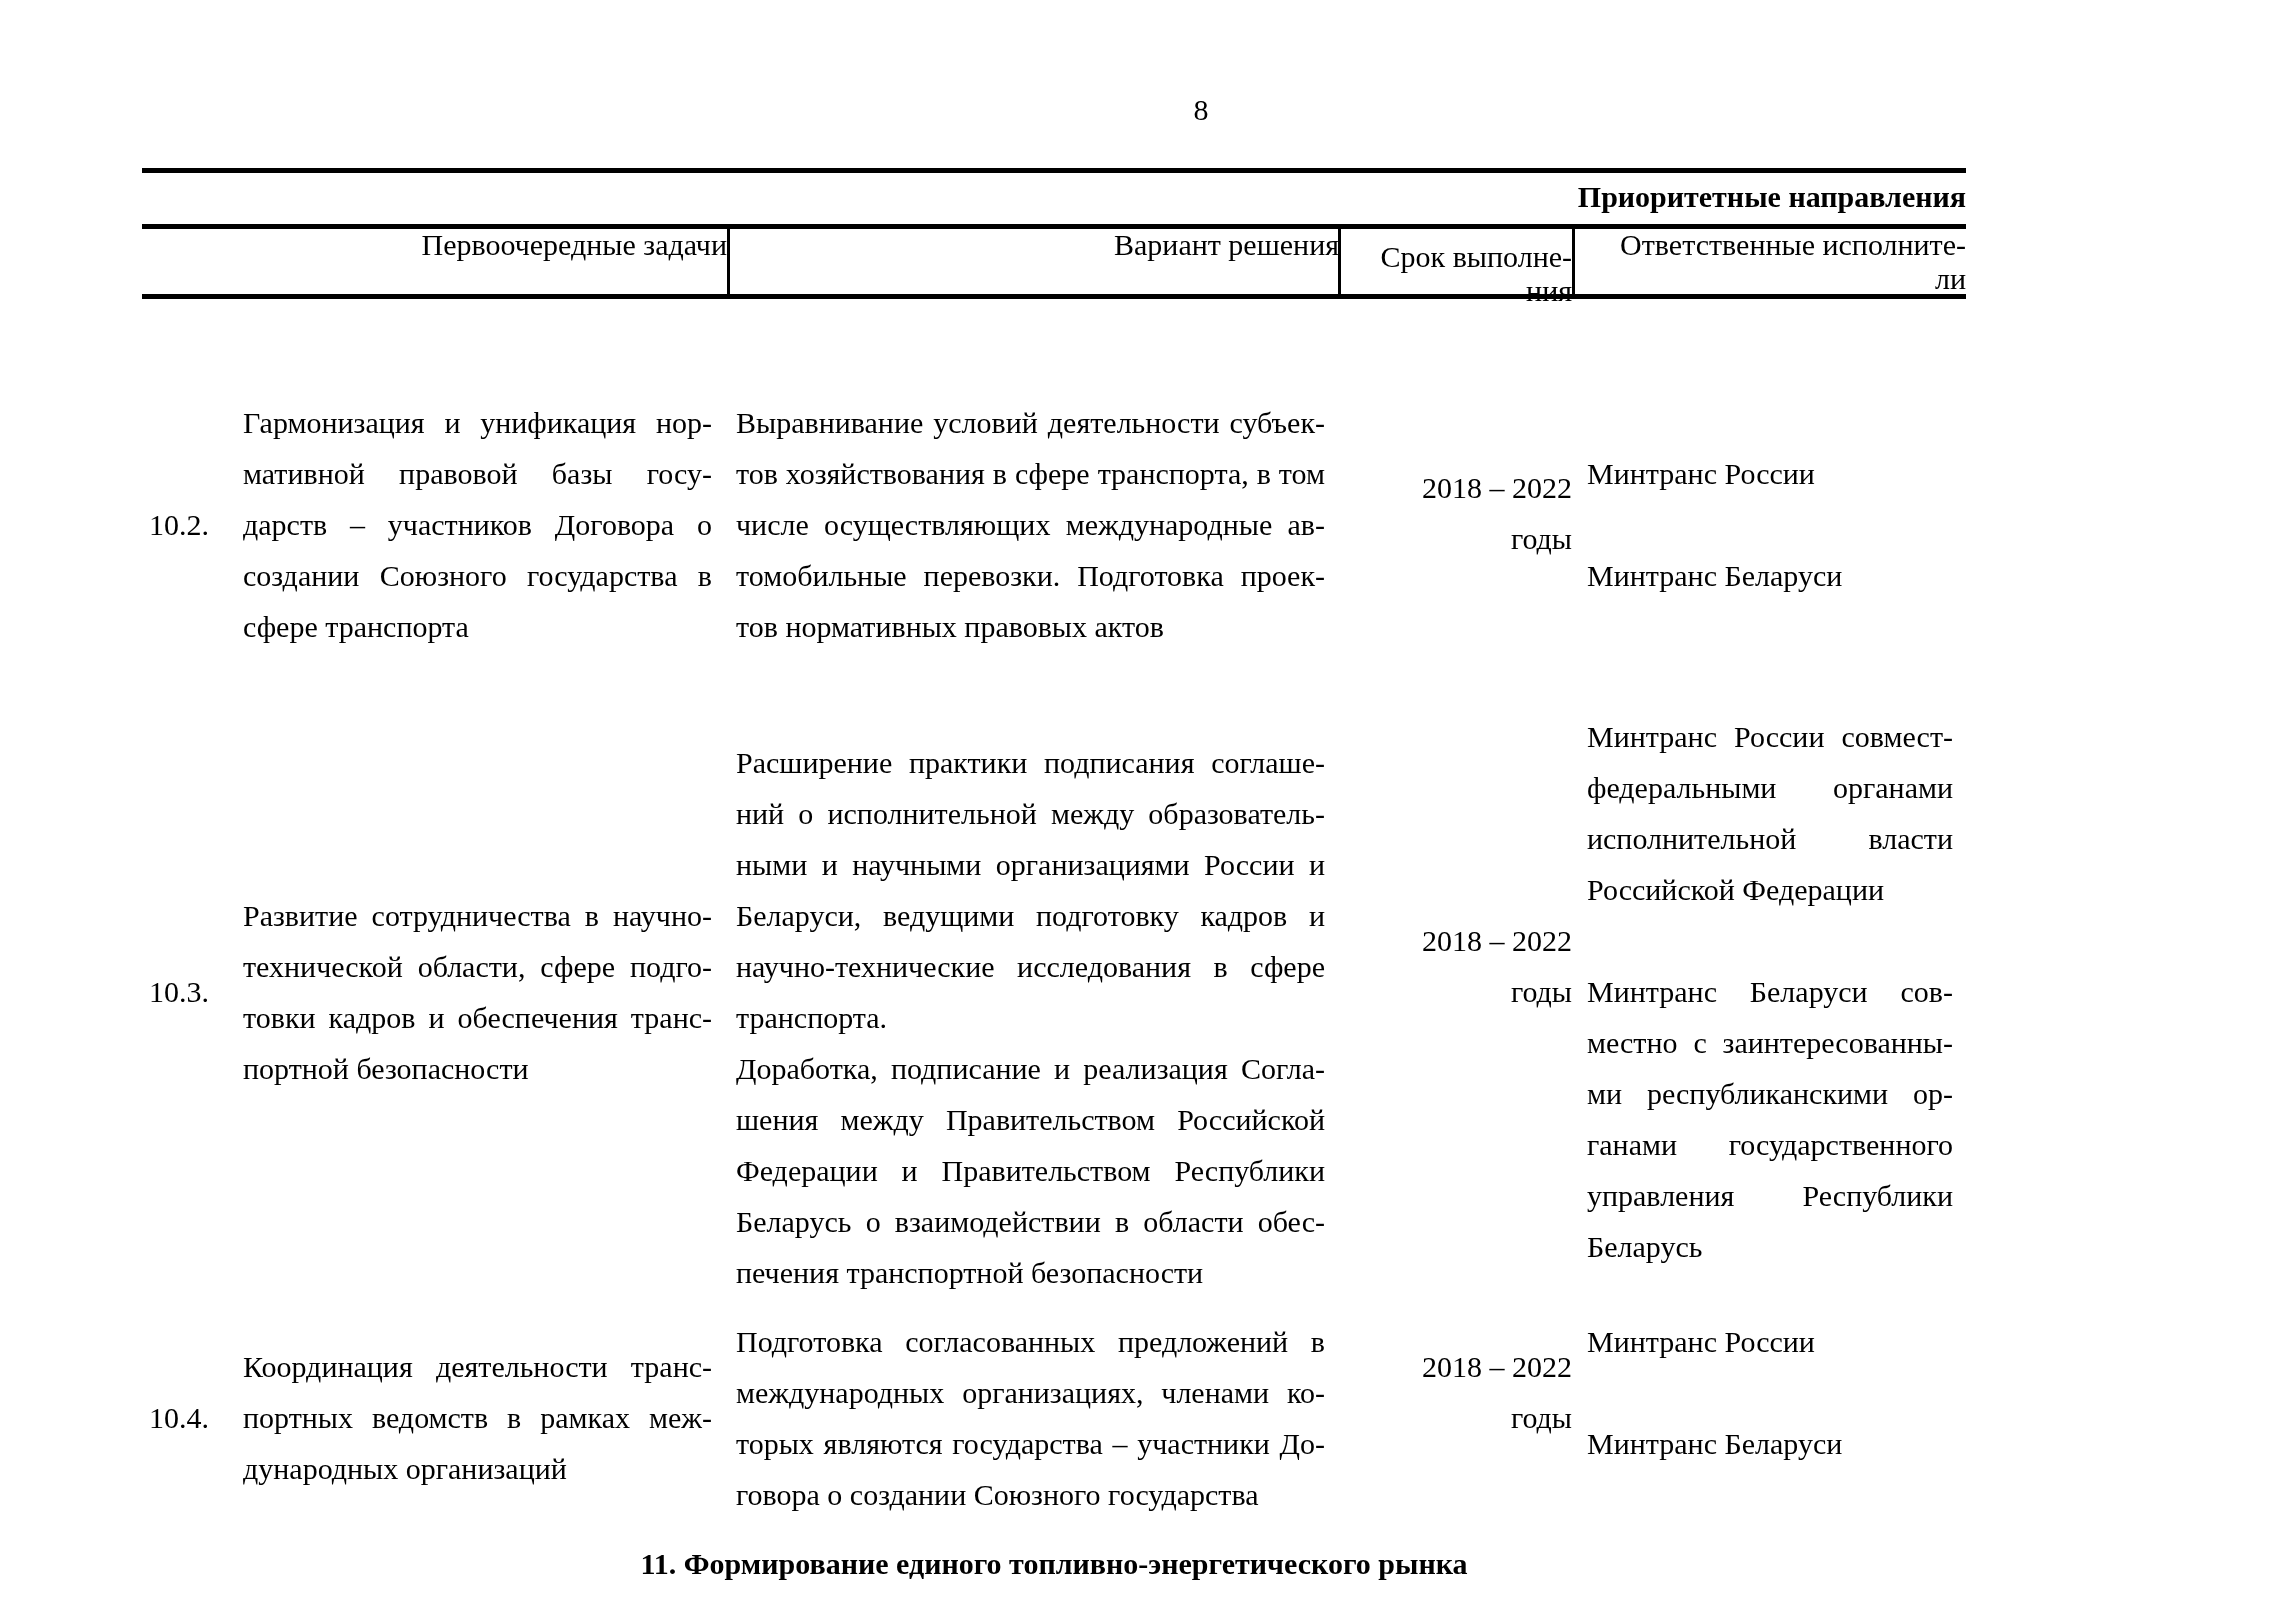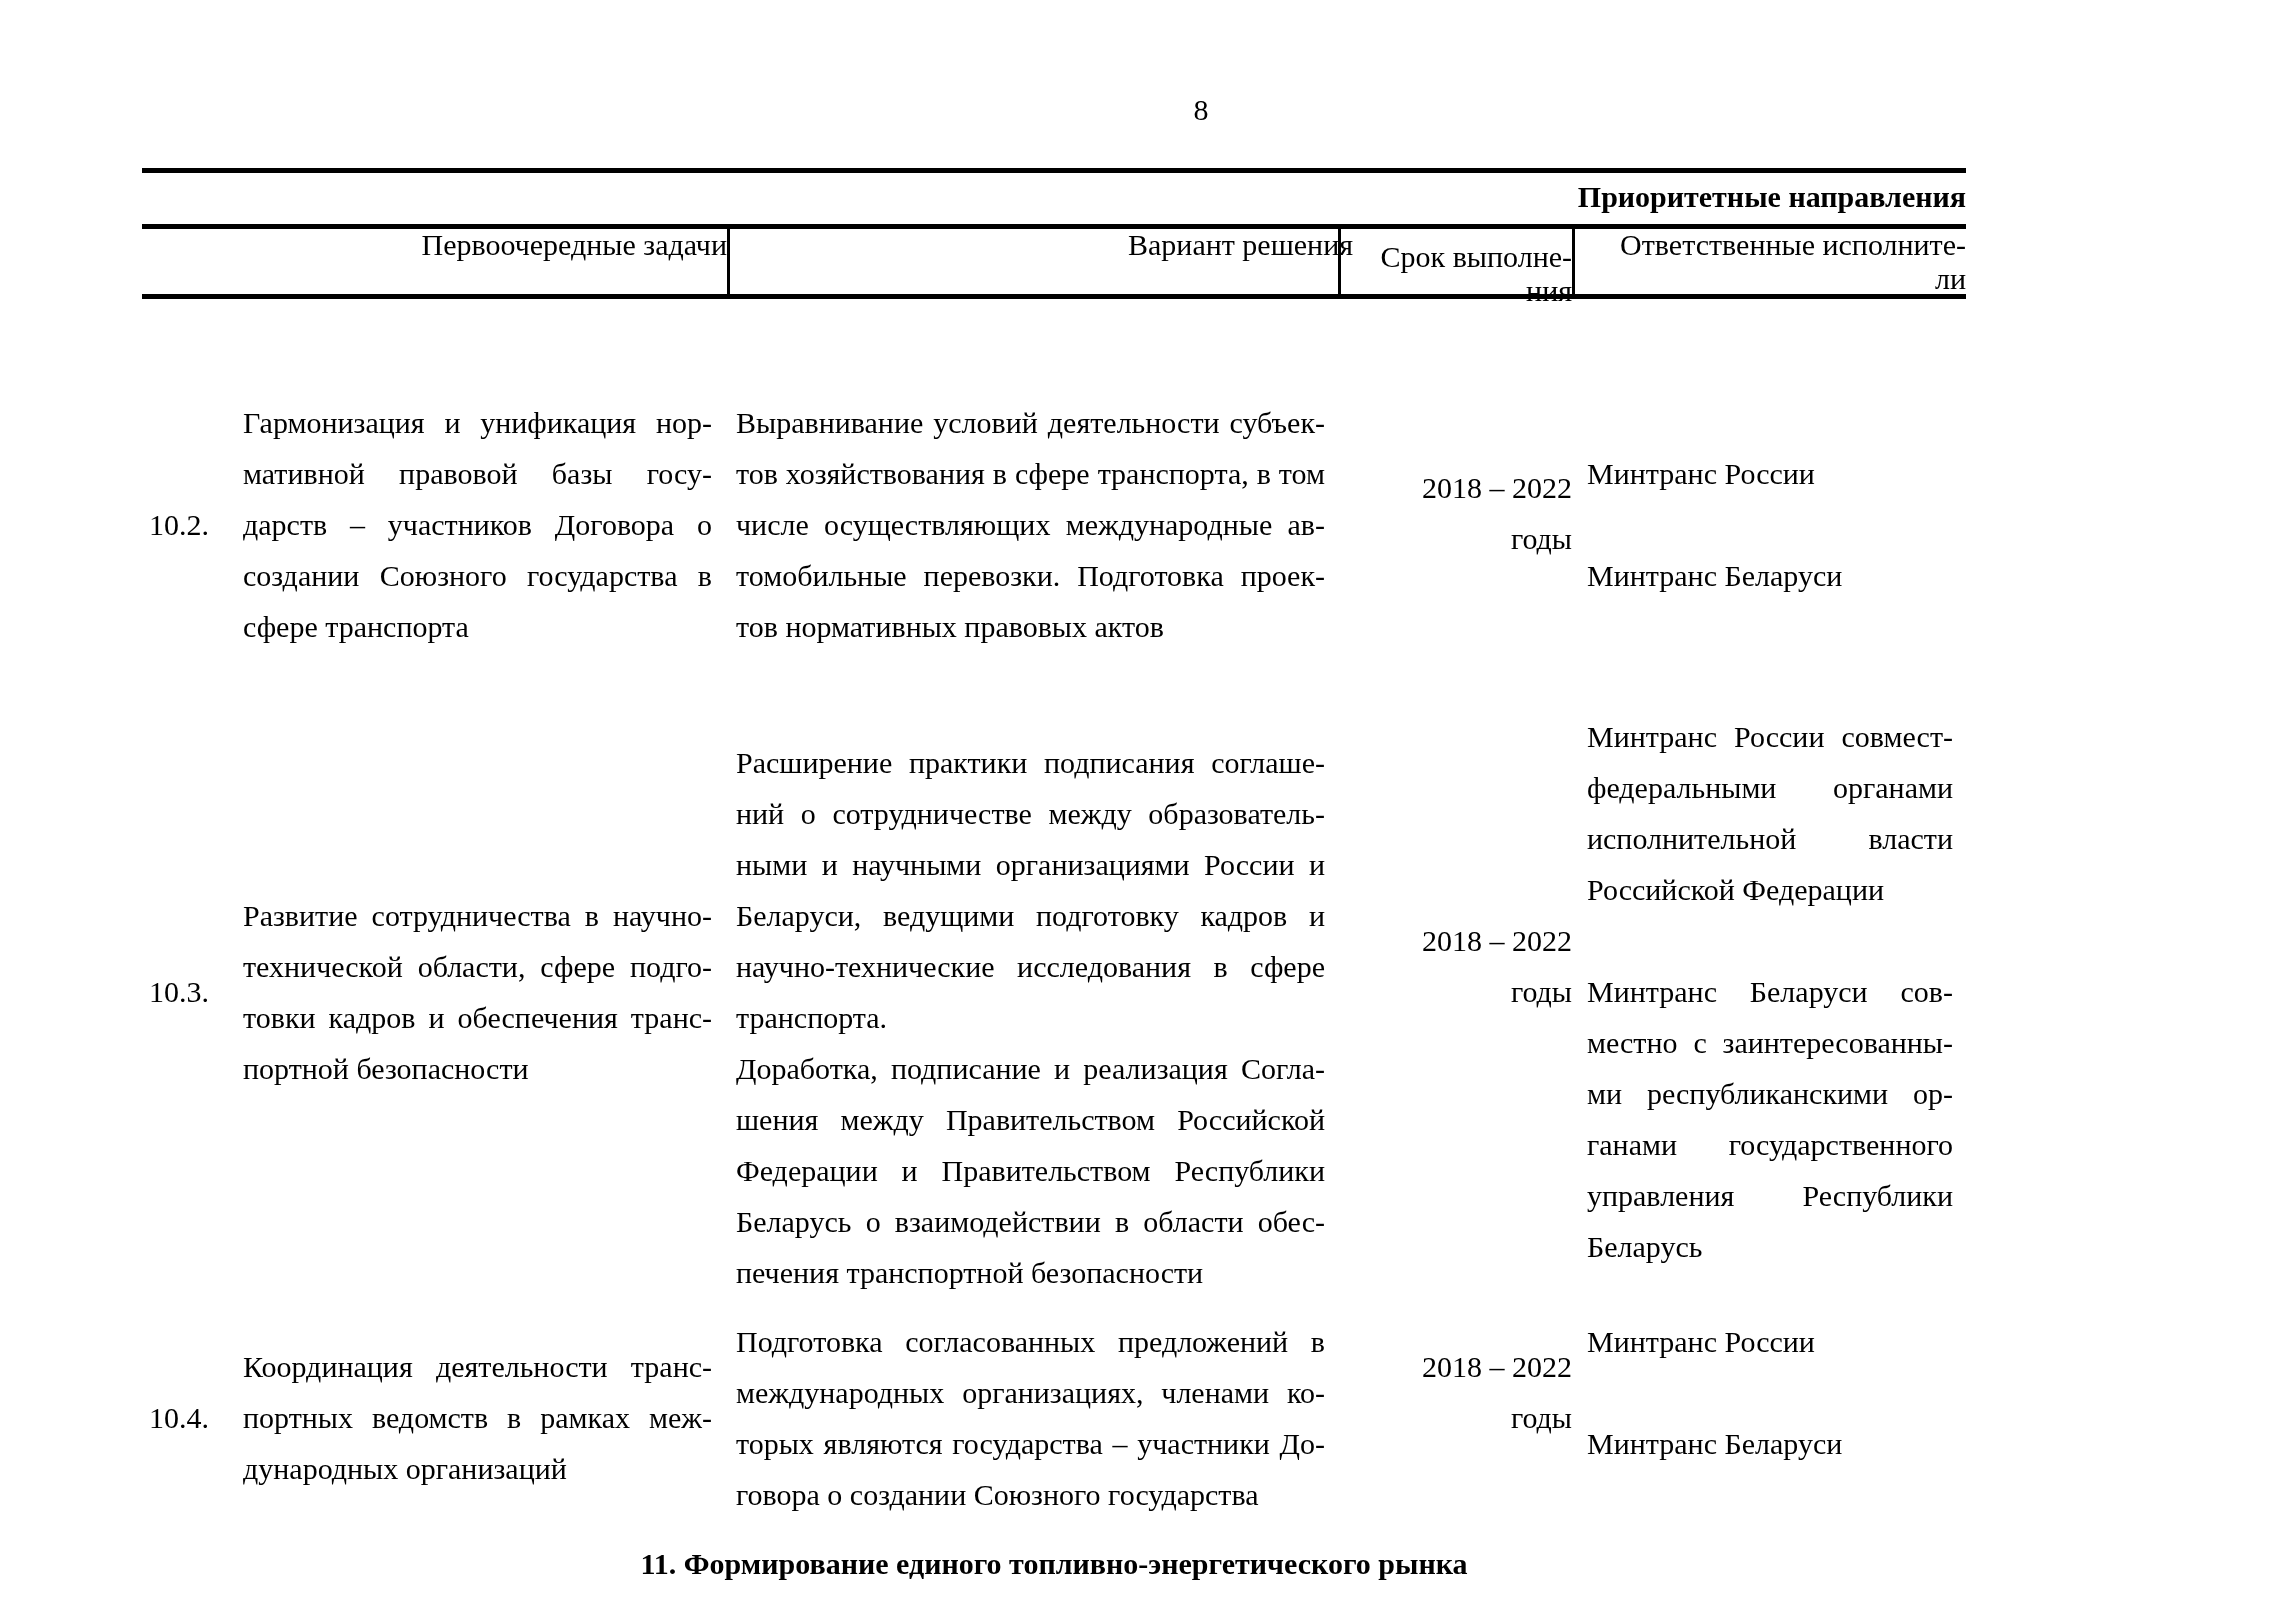--- a/index.html
+++ b/index.html
@@ -23,21 +23,21 @@
   .tbl-title{
     position:absolute;left:142px;top:171px;width:1824px;
     text-align:right;font-weight:bold;line-height:52px;
   }
   .vline{position:absolute;top:229px;height:65px;width:2.6px;background:#000;}
   .v1{left:727px;}
   .v2{left:1338px;}
   .v3{left:1572px;}
   .th{position:absolute;top:228px;line-height:34px;text-align:center;}
   .th1{left:145px;width:582px;}
-  .th2{left:730px;width:609px;padding-left:14px;}
+  .th2{left:730px;width:609px;}
   .th3{left:1341px;width:231px;margin-top:12px;}
   .th4{left:1574px;width:392px;}
   .cell{position:absolute;line-height:51px;}
   
   .r1-num {left:149px; top:499px; width:98px;}
   .r1-task{left:243px; top:397px; width:469px;}
   .r1-sol {left:736px;top:397px; width:589px;}
   .r1-term{left:1338px;top:462px; width:234px;}
   .r1-exec{left:1587px;top:448px; width:366px;}
   
@@ -145,21 +145,21 @@
       <div class="para">
         <div class="jline">Развитие сотрудничества в научно-</div>
         <div class="jline">технической области, сфере подго-</div>
         <div class="jline">товки кадров и обеспечения транс-</div>
         <div class="jline pfinal">портной безопасности</div>
       </div>
     </div>
   <div class="cell cell-justify r2-sol">
       <div class="para">
         <div class="jline">Расширение практики подписания соглаше-</div>
-        <div class="jline">ний о сотрудничестве между образователь-</div>
+        <div class="jline">ний о исполнительной между образователь-</div>
         <div class="jline">ными и научными организациями России и</div>
         <div class="jline">Беларуси, ведущими подготовку кадров и</div>
         <div class="jline">научно-технические исследования в сфере</div>
         <div class="jline pfinal">транспорта.</div>
       </div>
       <div class="para">
         <div class="jline">Доработка, подписание и реализация Согла-</div>
         <div class="jline">шения между Правительством Российской</div>
         <div class="jline">Федерации и Правительством Республики</div>
         <div class="jline">Беларусь о взаимодействии в области обес-</div>

